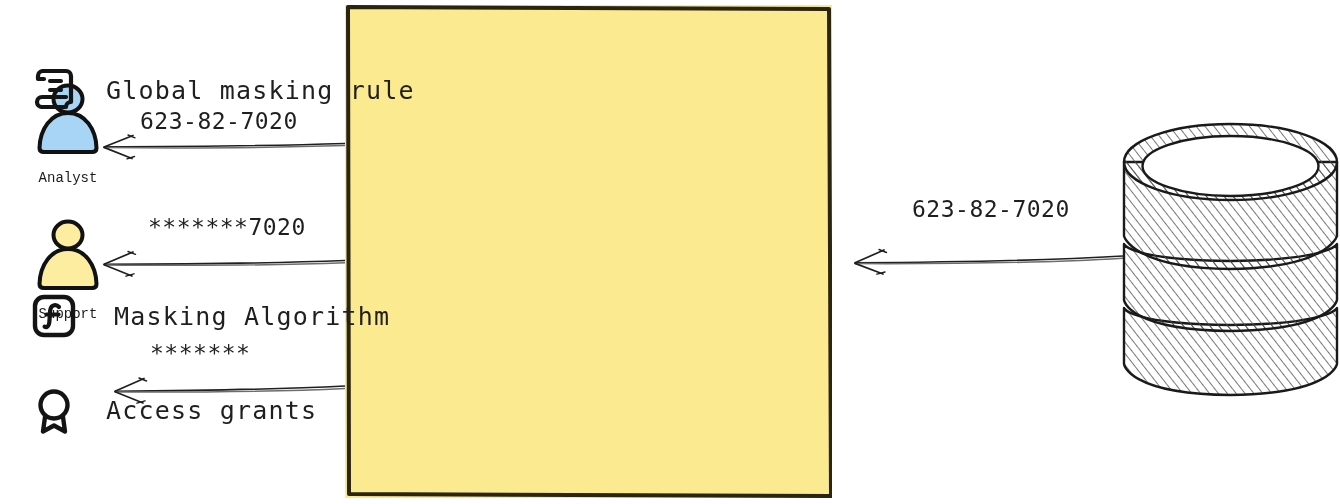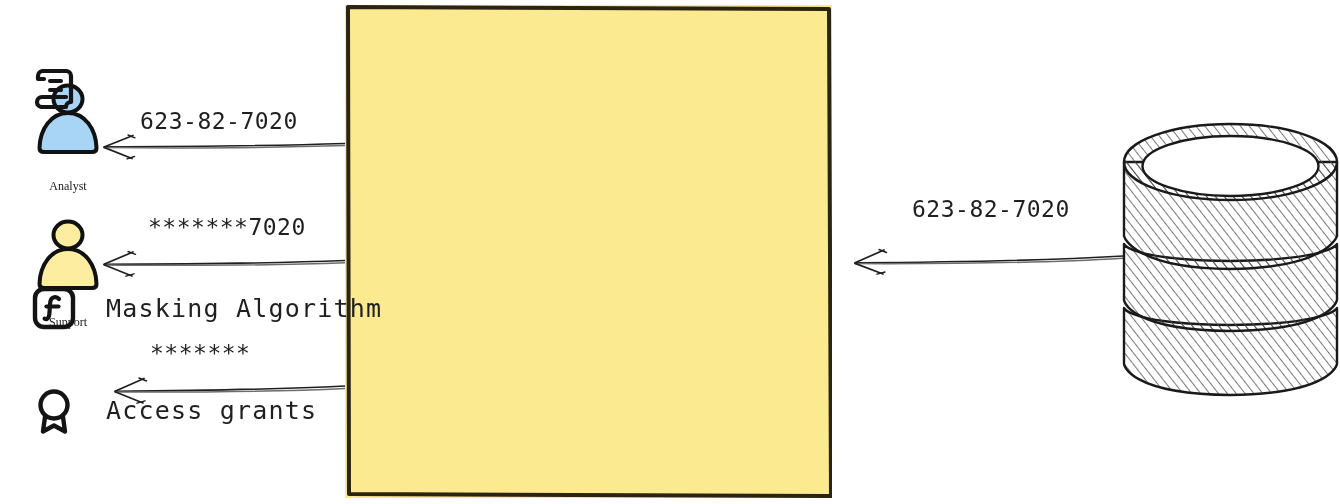--- a/index.html
+++ b/index.html
@@ -26,25 +26,25 @@
     width: 120px;
     text-align: center;
   }
   .consumer-icon {
     width: 74px;
     height: 78px;
     margin: 0 auto;
     display: block;
   }
   .consumer-label {
-    font-family: Liberation Serif, serif;
-    font-size: 12px;
+    font-family: Liberation Mono, monospace;
+    font-size: 14px;
     color: #1a1a1a;
     letter-spacing: 0px;
-    margin-top: 19px;
+    margin-top: 10px;
     white-space: nowrap;
   }
 
   
   .arrow-wrap {
     position: absolute;
   }
   .arrow-label {
     position: absolute;
     font-family: "DejaVu Sans Mono", monospace;
@@ -161,24 +161,25 @@
   </svg>
 
   <div class="policy-row" style="top:58px;">
     <svg class="policy-icon" viewBox="0 0 48 48">
       <path d="M13 5 H36 a5 5 0 0 1 5 5 v26 a5 5 0 0 0 -5 5 H12" fill="none" stroke="#141414" stroke-width="4.2" stroke-linecap="round" stroke-linejoin="round"></path>
       <path d="M13 5 a5 5 0 0 0 -5 5 v3 h6" fill="none" stroke="#141414" stroke-width="4.2" stroke-linecap="round" stroke-linejoin="round"></path>
       <path d="M12 41 a5 5 0 0 1 0 -10 H36" fill="none" stroke="#141414" stroke-width="4.2" stroke-linecap="round" stroke-linejoin="round"></path>
       <line x1="20" y1="15" x2="31" y2="15" stroke="#141414" stroke-width="4" stroke-linecap="round"></line>
       <line x1="20" y1="24" x2="31" y2="24" stroke="#141414" stroke-width="4" stroke-linecap="round"></line>
     </svg>
-  </div>
-
-
-  <div class="policy-row" style="top:276px;">
+    <span class="policy-text">Global masking rule</span>
+  </div>
+
+
+  <div class="policy-row" style="top:284px;gap:8px;">
     <svg class="policy-icon" viewBox="0 0 48 48">
       <rect x="5" y="5" width="38" height="38" rx="9" ry="9" fill="none" stroke="#141414" stroke-width="4.4"></rect>
       <path d="M29 15 c-2.5 -2.8 -7.5 -2.6 -8.6 2.4 c-0.9 4.2 -0.5 11.4 -1.4 14.6 c-0.8 2.9 -2.8 3.6 -4.4 2.6" fill="none" stroke="#141414" stroke-width="4.2" stroke-linecap="round"></path>
       <line x1="16.5" y1="22.5" x2="28.5" y2="22.5" stroke="#141414" stroke-width="4.2" stroke-linecap="round"></line>
     </svg>
     <span class="policy-text">Masking Algorithm</span>
   </div>
 
   <div class="policy-row" style="top:378px;">
     <svg class="policy-icon" viewBox="0 0 48 48">

